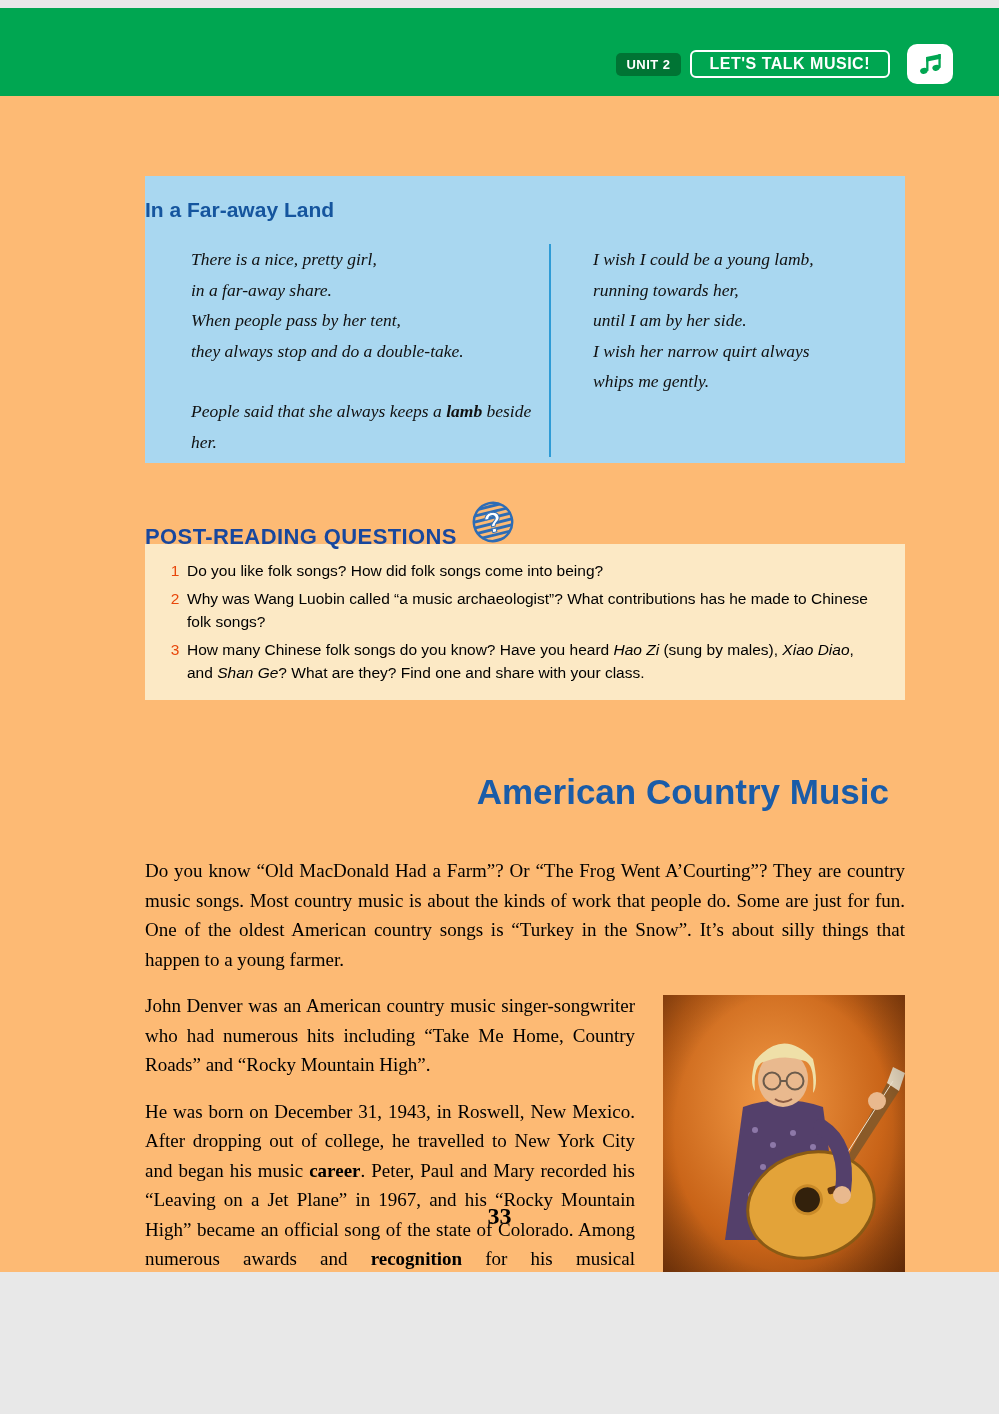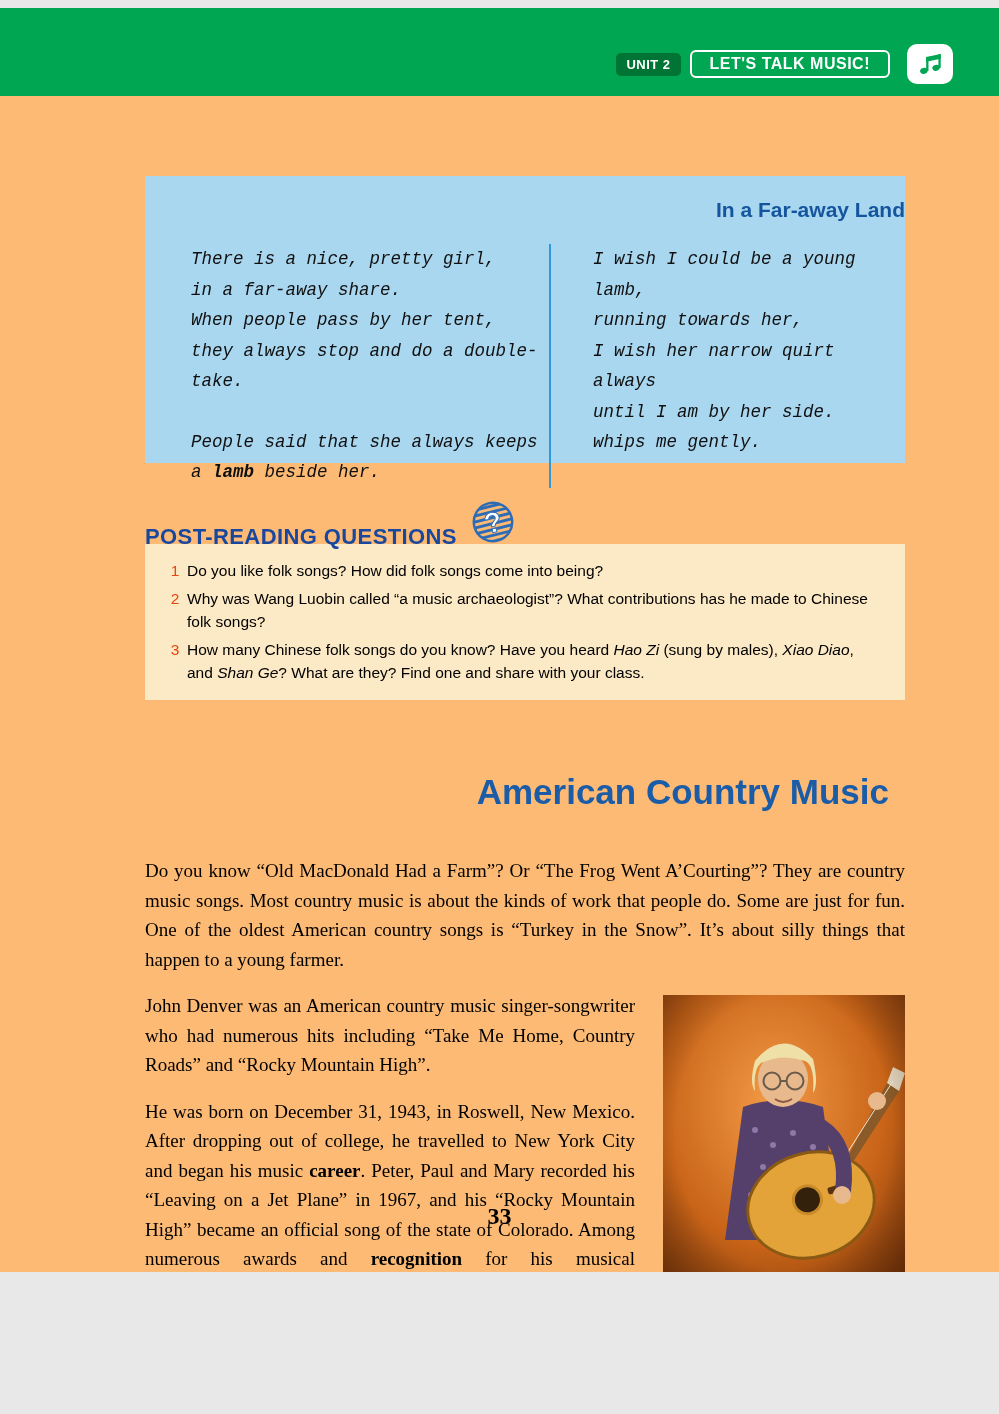--- a/index.html
+++ b/index.html
@@ -21,27 +21,27 @@
   .music-box{
     width:46px;height:40px;background:#ffffff;border-radius:10px;
     display:flex;align-items:center;justify-content:center;margin-left:8px;
   }
   
   .song-box{
     position:absolute;left:145px;top:168px;width:760px;height:287px;
     background:#A9D7F0;box-sizing:border-box;padding:22px 0 0;
   }
   .song-title{
-    text-align:right;color:#15559E;font-family:"Liberation Sans",sans-serif;
+    text-align:left;color:#15559E;font-family:"Liberation Sans",sans-serif;
     font-weight:bold;font-size:21px;margin:0 0 22px;
   }
   .song-cols{display:flex;padding:0 46px;}
   .song-col-left{width:358px;box-sizing:border-box;padding-right:10px;}
   .song-col-right{border-left:2px solid #2E9BD6;padding-left:42px;flex:1;}
-  .song-line{font-style:italic;font-size:17.5px;line-height:30.5px;color:#101010;font-family:Liberation Mono, monospace;}
+  .song-line{font-style:italic;font-size:17.5px;line-height:30.5px;color:#101010;}
   .song-stanza2{margin-top:30px;}
   
   .post-heading-row{position:absolute;left:145px;top:492px;display:flex;align-items:flex-end;z-index:2;}
   .post-heading{
     color:#17479E;font-family:"Liberation Sans",sans-serif;font-weight:bold;
     font-size:22px;letter-spacing:.4px;
   }
   .q-icon{margin-left:10px;margin-top:-2px;}
   
   .q-box{
@@ -103,22 +103,22 @@
             <div class="song-line">in a far-away share.</div>
             <div class="song-line">When people pass by her tent,</div>
             <div class="song-line">they always stop and do a double-take.</div>
           </div>
         <div class="song-line song-stanza2">People said that she always keeps a <span style="font-weight: bold;">lamb</span> beside her.</div>
       </div>
       <div class="song-col-right">
         <div>
             <div class="song-line">I wish I could be a young lamb,</div>
             <div class="song-line">running towards her,</div>
+            <div class="song-line">until I am by her side.</div>
             <div class="song-line">I wish her narrow quirt always</div>
-            <div class="song-line">until I am by her side.</div>
             <div class="song-line">whips me gently.</div>
           </div>
       </div>
     </div>
   </div>
 
   <div class="post-heading-row">
     <span class="post-heading">POST-READING QUESTIONS</span>
     <span class="q-icon">
       <svg width="52" height="48" viewBox="0 0 54 50" aria-hidden="true">

